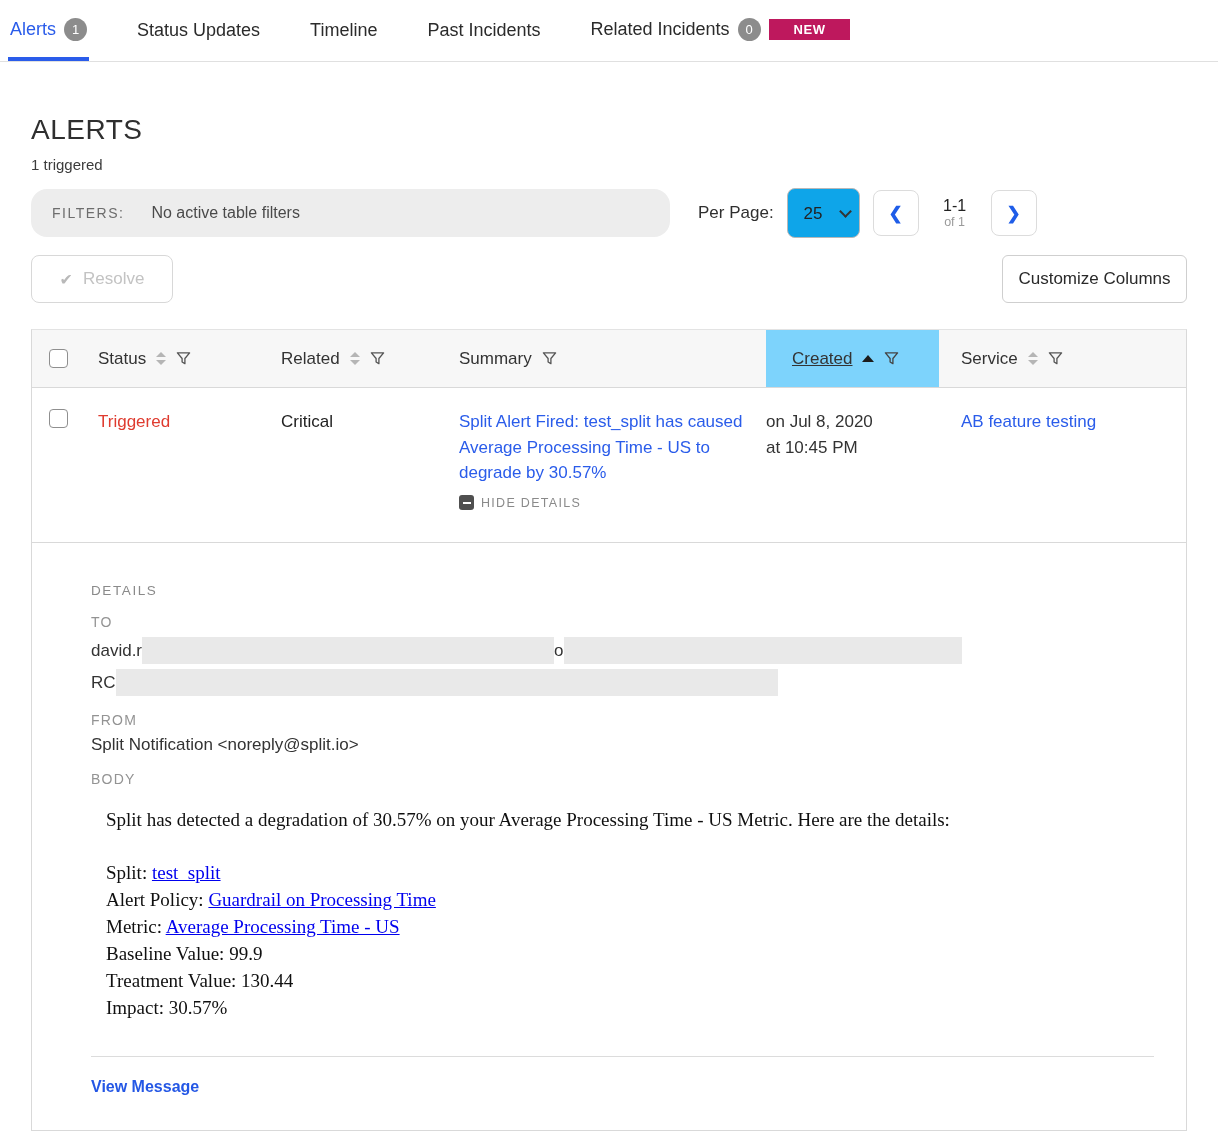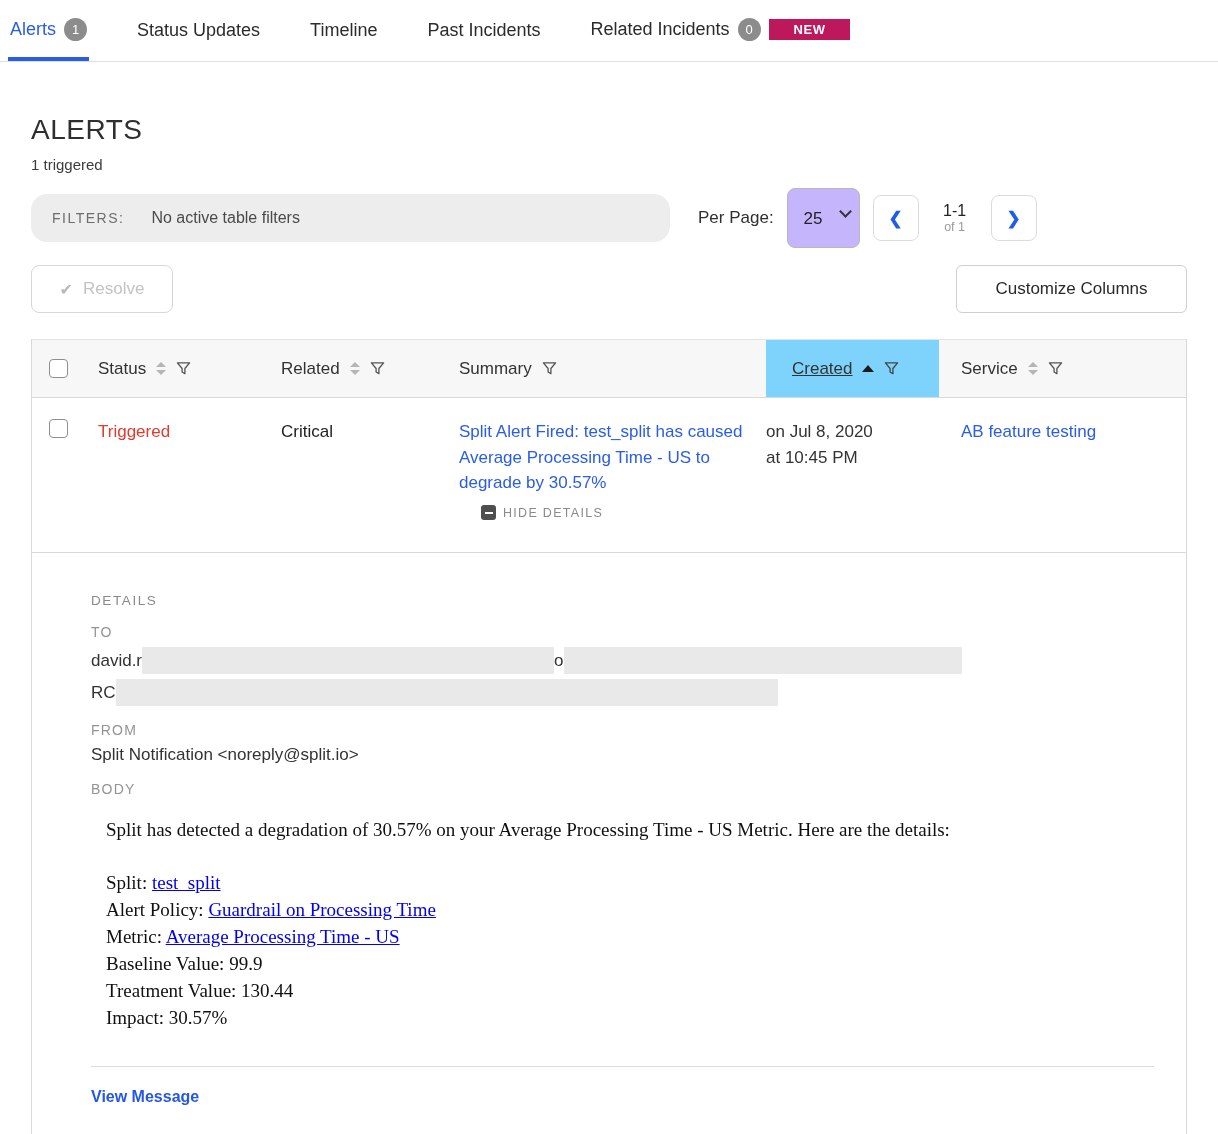--- a/index.html
+++ b/index.html
@@ -20,53 +20,53 @@
   .page-subtitle { margin-top:10px; font-size:15px; color:#3c3c3c; }
 
   
   .controls-row { display:flex; margin-top:15px; align-items:center; }
   .filters-bar { width:639px; height:48px; background:#ededed; border-radius:16px; display:flex; align-items:center; padding:0 21px; gap:27px; }
   .filters-label { font-size:14px; color:#6d6d6d; letter-spacing:1.5px; }
   .filters-status { font-size:16px; color:#4a4a4a; }
   .pagination { display:flex; align-items:center; margin-left:28px; gap:13px; }
   .per-page-label { font-size:17px; color:#2f2f2f; white-space:nowrap; }
   .select-wrap { position:relative; }
-  .per-page-select { appearance:none; -webkit-appearance:none; width:73px; height:60px; border:1.5px solid #b8b8b8; border-radius:8px; background:#c4b5fd; font-size:17px; font-family:"Liberation Sans",sans-serif; color:#222; padding:0 26px 0 16px; }
+  .per-page-select { appearance:none; -webkit-appearance:none; width:73px; height:50px; border:1.5px solid #b8b8b8; border-radius:8px; background:#0ea5e9; font-size:17px; font-family:"Liberation Sans",sans-serif; color:#222; padding:0 26px 0 16px; }
   .select-chevron { position:absolute; right:10px; top:19px; width:9px; height:9px; border-right:2.5px solid #333; border-bottom:2.5px solid #333; transform:rotate(45deg); pointer-events:none; }
   .page-btn { width:46px; height:46px; border:1px solid #dcdcdc; border-radius:8px; background:#fff; color:#1f5de8; font-size:17px; font-weight:bold; display:flex; align-items:center; justify-content:center; cursor:pointer; }
   .range-block { text-align:center; width:46px; line-height:1.2; }
   .range-current { font-size:16px; color:#222; }
   .range-of { font-size:12.5px; color:#9a9a9a; }
 
   
   .buttons-row { display:flex; margin-top:17px; justify-content:space-between; }
   .btn { height:48px; background:#fff; border:1px solid #d8d8d8; border-radius:8px; font-size:17px; font-family:"Liberation Sans",sans-serif; display:inline-flex; align-items:center; justify-content:center; cursor:pointer; }
   .btn-resolve { width:142px; color:#c3c3c3; gap:10px; }
   .btn-resolve .check { color:#b9b9b9; font-size:16px; }
-  .btn-customize { width:231px; color:#2a2a2a; border-color:#cfcfcf; border-radius:6px; }
+  .btn-customize { width:185px; color:#2a2a2a; border-color:#cfcfcf; border-radius:6px; }
 
   
   .alert-table { margin-top:26px; border:1px solid #d9d9d9; border-top:1px solid #e3e3e3; }
   .t-grid { display:grid; grid-template-columns:66px 183px 178px 307px 173px 1fr; }
   .t-head { background:#f7f7f7; border-bottom:1px solid #d9d9d9; height:58px; }
   .t-head .t-cell { display:flex; align-items:center; gap:10px; font-size:17px; color:#333; }
   .t-cell-created-head { background:#7dd3fc; height:100%; padding-left:26px;text-decoration:underline; }
   .cb { appearance:none; -webkit-appearance:none; width:19px; height:19px; border:1.5px solid #8f8f8f; border-radius:4px; background:#fff; margin-left:17px; cursor:pointer; }
   .sort-icon { display:inline-flex; flex-direction:column; gap:3px; }
   .sort-icon .up { width:0; height:0; border-left:5px solid transparent; border-right:5px solid transparent; border-bottom:5px solid #b5b5b5; }
   .sort-icon .down { width:0; height:0; border-left:5px solid transparent; border-right:5px solid transparent; border-top:5px solid #b5b5b5; }
   .sort-asc { width:0; height:0; border-left:6px solid transparent; border-right:6px solid transparent; border-bottom:7px solid #1c1c1c; }
   .funnel { width:15px; height:15px; }
 
   .t-row { border-bottom:1px solid #d9d9d9; padding:21px 0 30px 0; }
   .t-row .t-cell { font-size:17px; line-height:1.5; padding-right:14px; }
   .status-triggered { color:#df3b2f; }
   .severity-text { color:#222; }
   .link { color:#2a5cea; text-decoration:none; cursor:pointer; }
-  .hide-details { display:flex; align-items:center; gap:7px; margin-top:8px; cursor:pointer;margin-left:22px; }
+  .hide-details { display:flex; align-items:center; gap:7px; margin-top:8px; cursor:pointer; }
   .hide-details-icon { width:15px; height:15px; background:#4f4f4f; border-radius:3px; display:inline-flex; align-items:center; justify-content:center; }
   .hide-details-icon span { display:block; width:8px; height:2px; background:#fff; }
   .hide-details-label { font-size:12.5px; color:#8a8a8a; letter-spacing:1.3px; }
   .created-text { color:#333; }
 
   
   .details { padding:40px 14px 0 59px; }
   .detail-section-label { font-size:13.5px; color:#8a8a8a; letter-spacing:1.6px; }
   .field-label { font-size:14px; color:#939393; letter-spacing:1.2px; margin-top:16px; }
   .field-value { font-size:17px; color:#333; margin-top:7px; }

